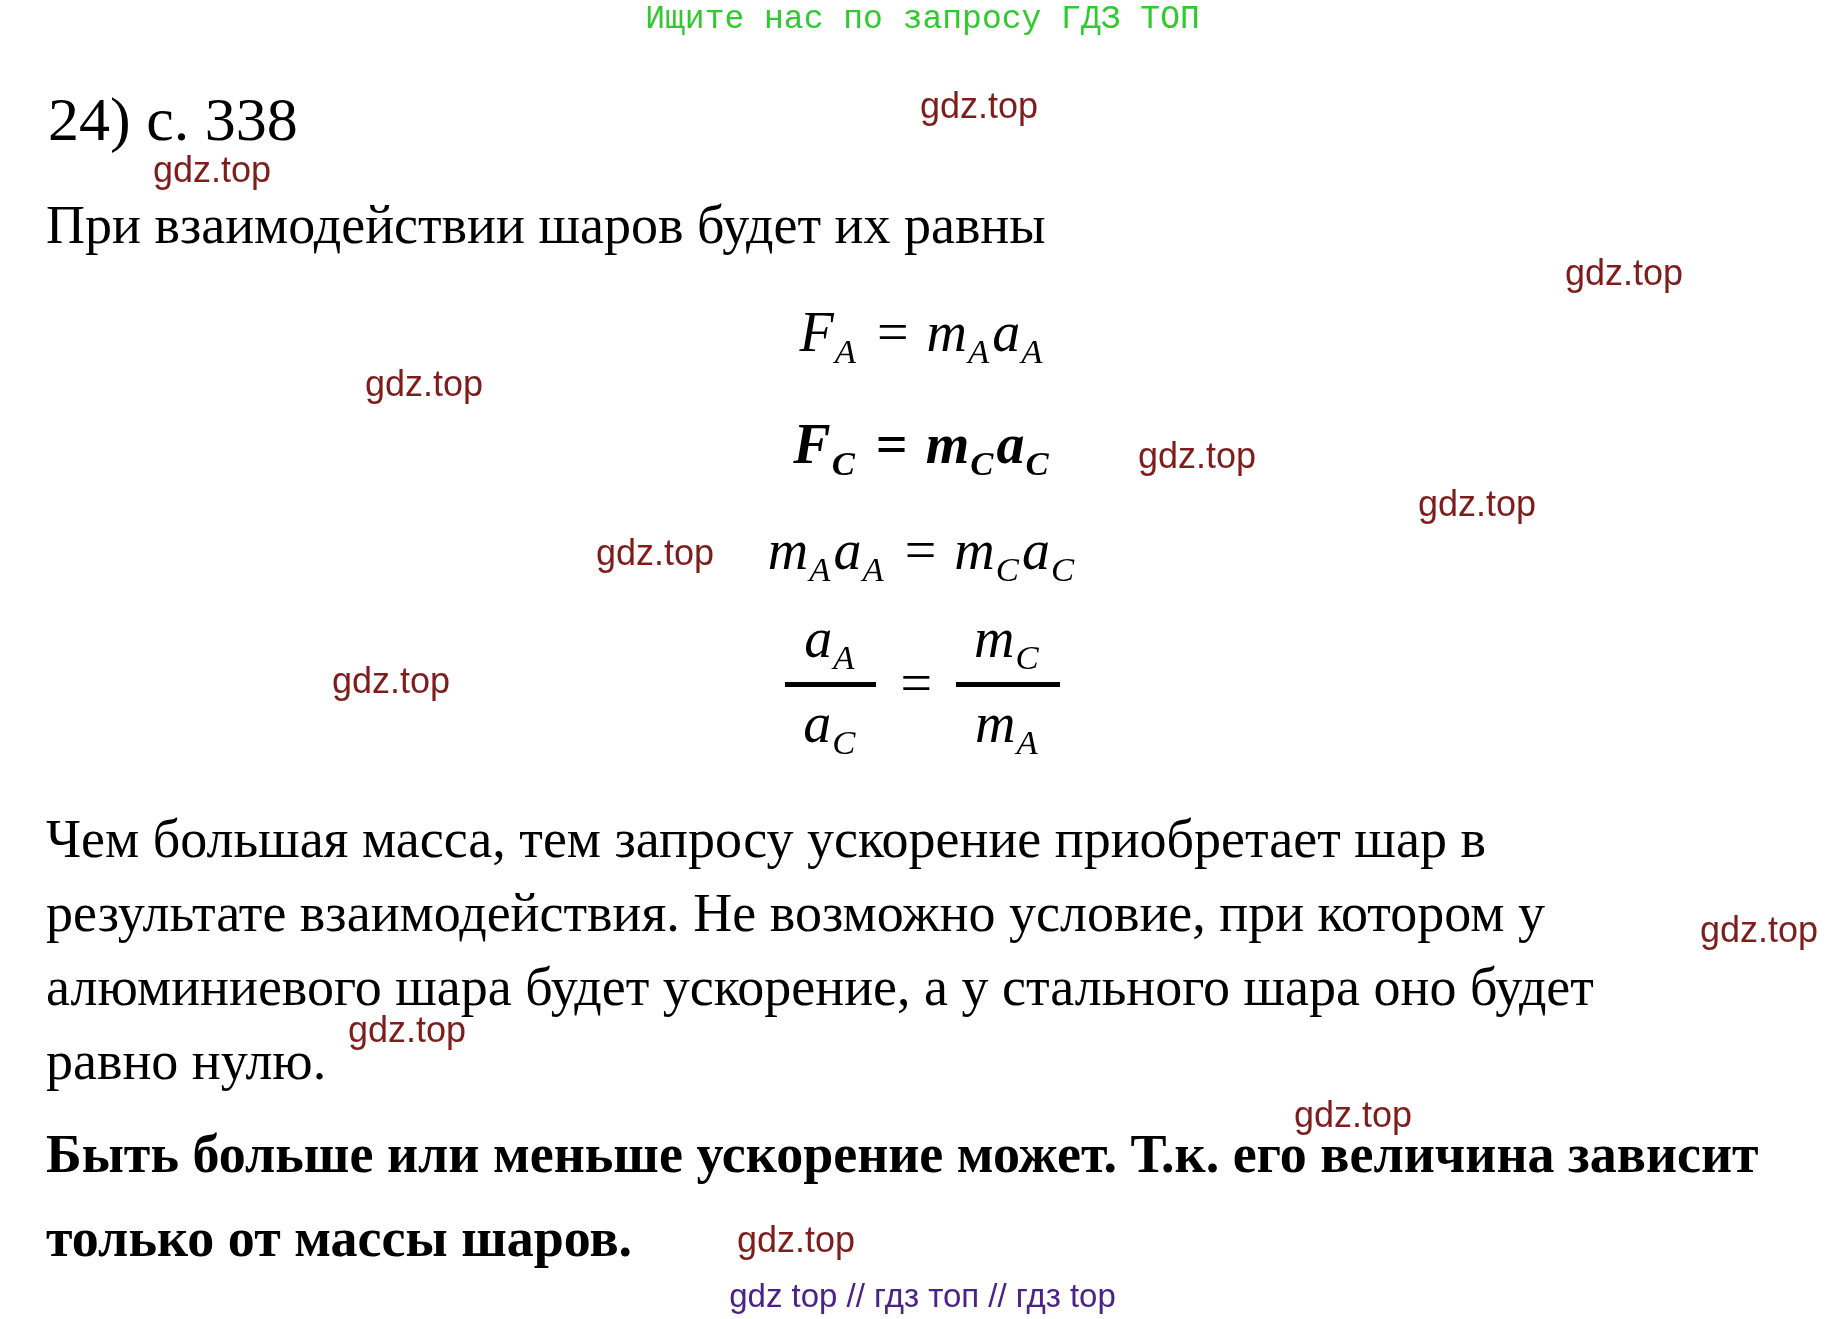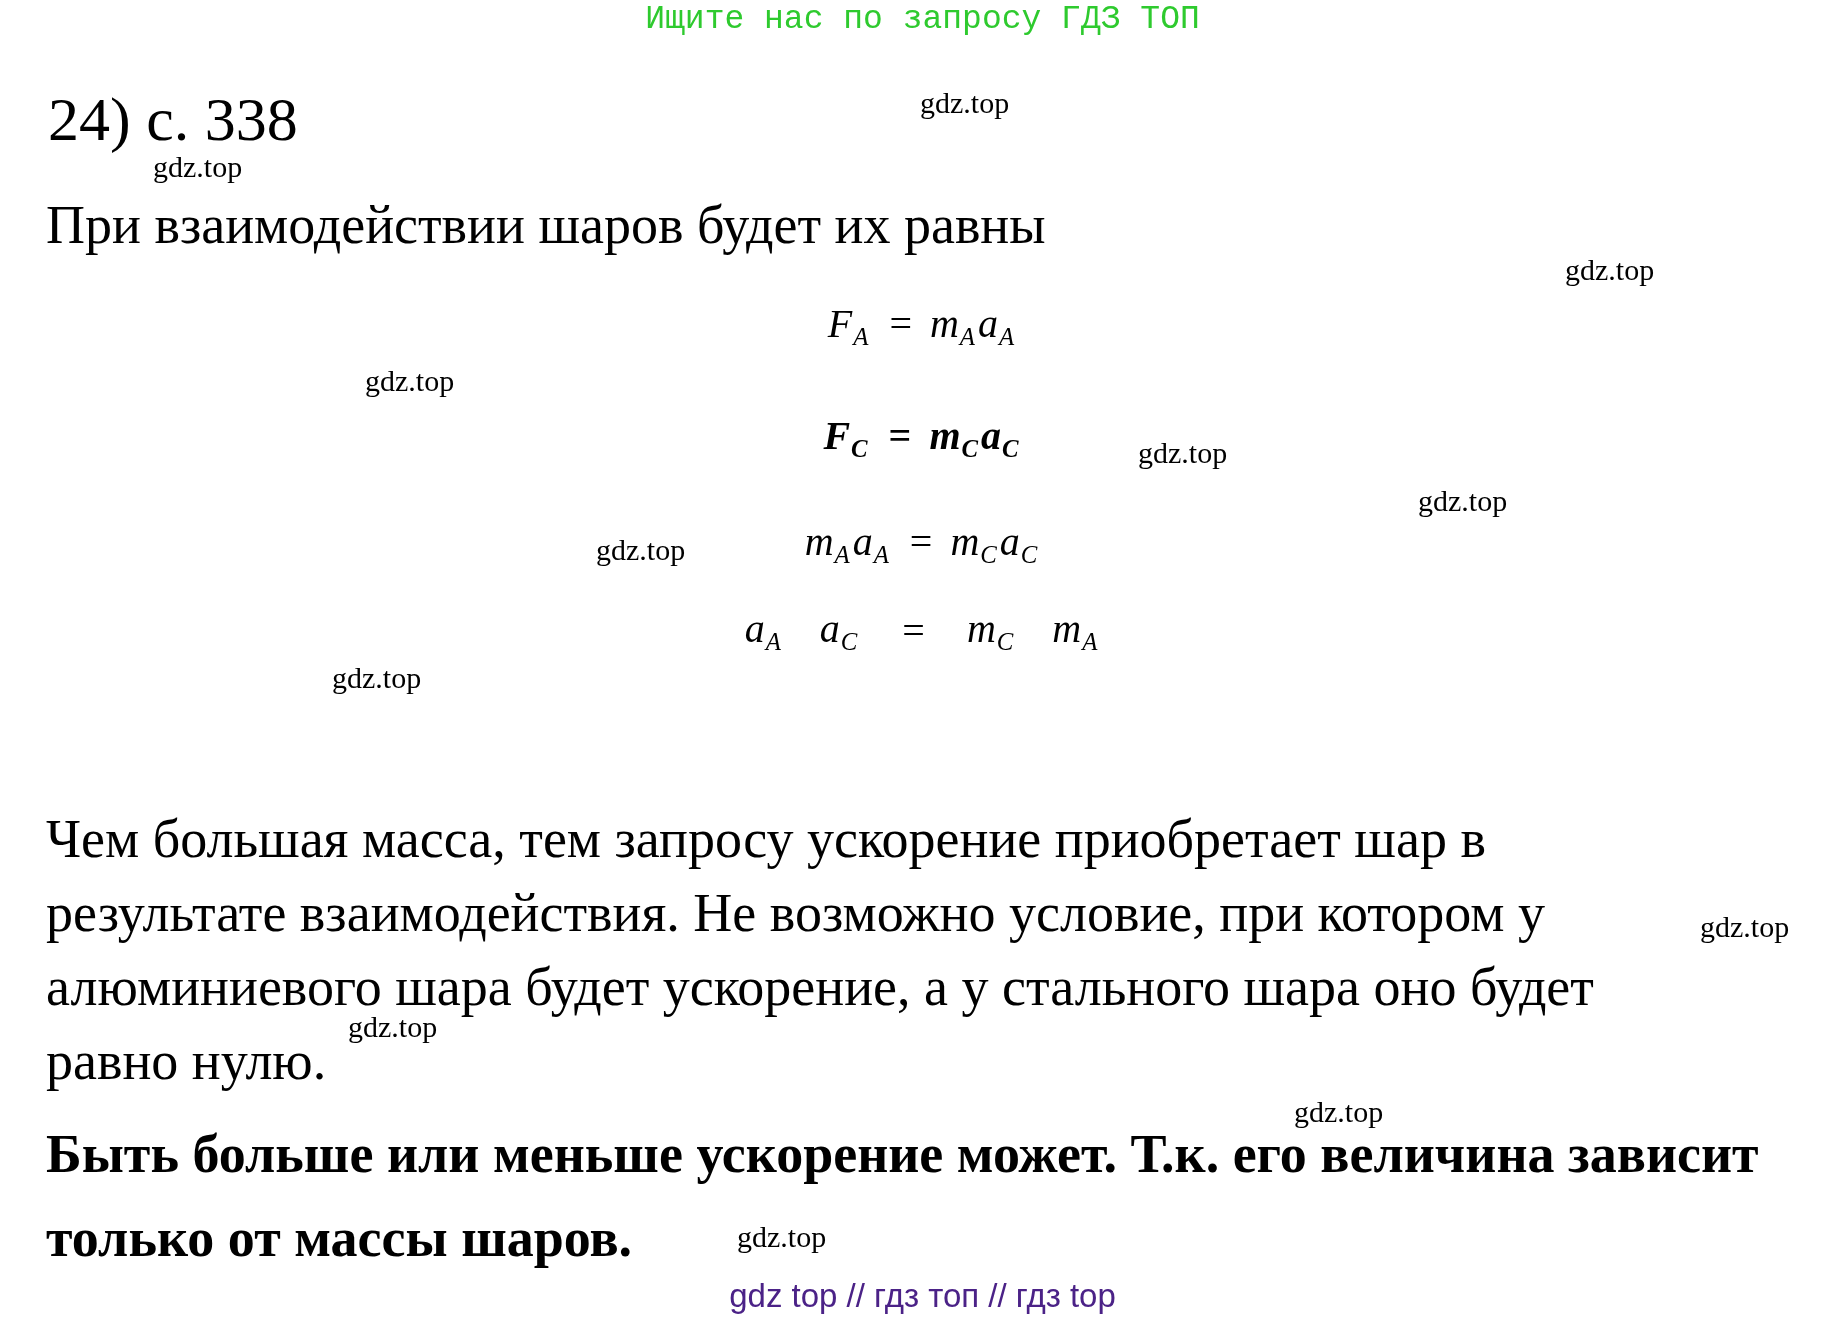--- a/index.html
+++ b/index.html
@@ -8,22 +8,22 @@
     font-family:"Liberation Serif", serif;color:#000;overflow:hidden;
   }
   
   .promo{
     position:absolute;top:2px;left:0;right:0;text-align:center;
     font-family:Liberation Mono, monospace;font-size:33px;line-height:1.1;
     color:#2eca2e;
   }
   
   .wm{
-    position:absolute;font-family:Liberation Serif, serif;
-    font-size:30px;line-height:1;color:#000000;white-space:nowrap;
+    position:absolute;font-family:Liberation Sans, sans-serif;
+    font-size:36px;line-height:1;color:#7f1d1d;white-space:nowrap;
   }
   .wm1{left:920px;top:88px;}
   .wm2{left:153px;top:152px;}
   .wm3{left:1565px;top:255px;}
   .wm4{left:365px;top:366px;}
   .wm5{left:1138px;top:438px;}
   .wm6{left:1418px;top:486px;}
   .wm7{left:596px;top:535px;}
   .wm8{left:332px;top:663px;}
   .wm9{left:1700px;top:912px;}
@@ -40,31 +40,31 @@
   }
   .p2{
     position:absolute;left:46px;top:802px;font-size:54px;line-height:74px;white-space:nowrap;
   }
   .p3{
     position:absolute;left:46px;top:1112px;font-size:54px;line-height:84px;white-space:nowrap;font-weight:bold;
   }
   
   .formula{
     position:absolute;left:0;right:0;text-align:center;
-    font-size:40px;line-height:1.1;font-style:italic;white-space:nowrap;
+    font-size:56px;line-height:1.1;font-style:italic;white-space:nowrap;
   }
   .f1{top:302px;}
   .f2{top:414px;font-weight:bold;}
   .f3{top:520px;}
   .f4{top:606px;}
   .mv{font-style:italic;}
   .ms{font-style:italic;font-size:0.62em;vertical-align:-0.34em;margin-left:1px;margin-right:3px;}
   .eq{font-style:normal;margin:0 18px;}
   .fracrow{display:flex;justify-content:center;align-items:center;gap:6px;}
-  .frac{display:inline-flex;flex-direction:row;align-items:center;}
+  .frac{display:inline-flex;flex-direction:column;align-items:center;}
   .frac .nd{padding:0 18px;line-height:1.15;}
   .frac .bar{height:5px;background:#000;width:100%;margin:4px 0;}
   
   .footer{
     position:absolute;left:0;right:0;top:1278px;text-align:center;
     font-family:"Liberation Sans", sans-serif;font-size:33px;line-height:1.1;
     color:#4b2287;
   }
 </style>
 </head>

